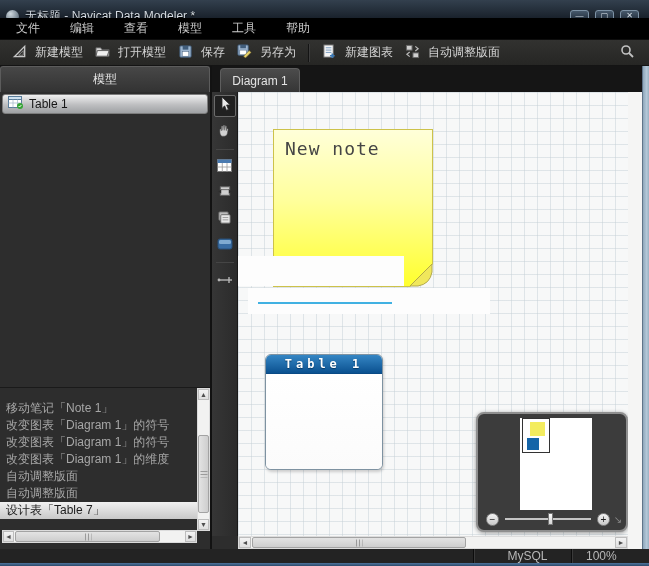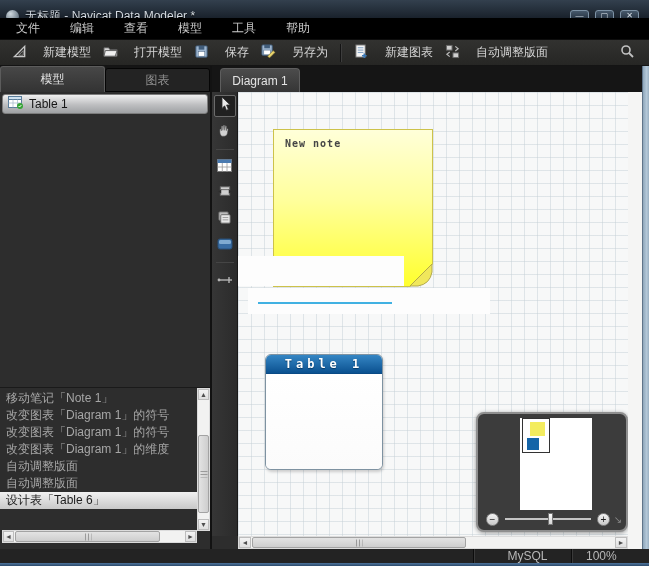--- a/index.html
+++ b/index.html
@@ -20,21 +20,21 @@
 
   
   .menubar { position:absolute; top:18px; left:0; width:649px; height:22px; background:#000000;
     display:flex; align-items:center; border-bottom:1px solid #0d0d0d; }
   .menu-item { color:#c9c9c9; font-size:12px; padding:3px 14px; margin-left:2px; }
 
   
   .toolbar { position:absolute; top:40px; left:0; width:649px; height:26px;
     background:linear-gradient(#323230,#262624); border-bottom:1px solid #141414;
     display:flex; align-items:center; padding:0 6px; }
-  .tb-btn { display:flex; align-items:center; gap:16px; color:#d4d4d4; font-size:12px;
+  .tb-btn { display:flex; align-items:center; gap:8px; color:#d4d4d4; font-size:12px;
     padding:2px 6px; border-radius:2px; }
   .tb-sep { width:2px; height:18px; margin:0 6px;
     border-left:1px solid #141414; border-right:1px solid #3d3d3d; }
   .tb-search { margin-left:auto; padding-right:8px; }
 
   
   .leftpanel { position:absolute; top:66px; left:0; width:212px; height:483px;
     background:#2d2d2d; border-right:2px solid #121212; }
   .lp-tabs { position:absolute; top:0; left:0; width:100%; height:26px; background:#151515;
     display:flex; align-items:flex-end; }
@@ -43,21 +43,21 @@
     border-radius:3px 3px 0 0; }
   .lp-tab.active { background:linear-gradient(#474747,#333333); color:#e2e2e2;
     border:1px solid #5c5c5c; border-bottom:none; height:26px; }
   .lp-tree { position:absolute; top:26px; left:0; width:100%; height:295px; background:#2d2d2d; }
   .tree-item { position:absolute; top:2px; left:2px; right:2px; height:20px;
     background:linear-gradient(#f0f0f0,#bdbec0 55%,#9fa1a4); border:1px solid #7c7c7c;
     border-radius:3px; display:flex; align-items:center; gap:5px; padding:0 5px;
     color:#161616; font-size:12px; }
   .lp-history { position:absolute; top:321px; left:0; width:100%; height:143px;
     background:#2d2d2d; border-top:1px solid #1a1a1a; }
-  .hist-rows { position:absolute; top:2px; left:0; right:13px; }
+  .hist-rows { position:absolute; top:12px; left:0; right:13px; }
   .hist-row { height:17px; line-height:17px; padding-left:6px; color:#a6a6a6; font-size:12px;
     white-space:nowrap; overflow:hidden; }
   .hist-row.selected { background:linear-gradient(#f1f1f1,#c8c8c8); color:#1d1d1d; }
 
   
   .sb-v { position:absolute; width:13px; background:#f2f2f1; border:1px solid #dcdcdc; }
   .sb-h { position:absolute; height:13px; background:#f2f2f1; border:1px solid #dcdcdc; }
   .sb-btn { position:absolute; background:linear-gradient(#f4f4f4,#dfdfdf); border:1px solid #bdbdbd;
     color:#4f4f4f; font-size:7px; display:flex; align-items:center; justify-content:center; }
   .sb-thumb { position:absolute; background:linear-gradient(90deg,#e3e3e3,#cecece);
@@ -92,21 +92,21 @@
       linear-gradient(to bottom, rgba(198,208,215,.5) 1px, transparent 1px);
     background-size:13px 13px; overflow:hidden; }
 
   
   .note { position:absolute; left:35px; top:37px; width:160px; height:158px; z-index:2; }
   .note-body { position:absolute; inset:0;
     background:linear-gradient(180deg,#ffffd9 0%,#ffff9c 45%,#ffff2d 100%);
     border:1px solid #cdc24a;
     clip-path:polygon(0 0,100% 0,100% calc(100% - 23px),calc(100% - 23px) 100%,0 100%); }
   .note-text { position:absolute; top:9px; left:12px; font-family:"DejaVu Sans Mono",monospace;
-    font-size:10px; color:#454545; letter-spacing:1px;font-weight:bold; }
+    font-size:18px; color:#454545; letter-spacing:1px; }
   .note-fold { position:absolute; right:0; bottom:0; width:24px; height:24px; }
 
   
   .patch { position:absolute; background:#fdfdfd; z-index:3; }
   .patch-line { position:absolute; height:2px; background:#41b1e2; z-index:4; }
 
   
   .tbl { position:absolute; left:27px; top:262px; width:118px; height:116px; z-index:2;
     border:1px solid #7e92a1; border-radius:6px; overflow:hidden; background:#fff;
     box-shadow:1px 2px 3px rgba(0,0,0,.18); }
@@ -226,21 +226,20 @@
     </div>
     <div class="tb-search"><svg width="16" height="16" viewBox="0 0 16 16">
           <circle cx="7" cy="7" r="4" fill="none" stroke="#c2c2c2" stroke-width="1.6"></circle>
           <path d="M10 10 L14 14" stroke="#c2c2c2" stroke-width="1.8"></path>
         </svg></div>
   </div>
 
   <div class="leftpanel">
     <div class="lp-tabs">
       <div class="lp-tab active">模型</div>
-      <div class="lp-tab">图表</div>
     </div>
     <div class="lp-tree">
       <div class="tree-item">
         <span><svg width="16" height="13" viewBox="0 0 16 13">
               <rect x="0.5" y="0.5" width="13" height="11" fill="#fff" stroke="#5a7d9a"></rect>
               <rect x="0.5" y="0.5" width="13" height="3" fill="#cfe2f0" stroke="#5a7d9a"></rect>
               <path d="M0.5 7 h13 M5 3.5 v8 M9.5 3.5 v8" stroke="#9db4c6" stroke-width=".7"></path>
               <circle cx="12" cy="10" r="3" fill="#35a435"></circle>
               <path d="M10.6 10 l1 1 l1.8 -2" stroke="#fff" stroke-width=".9" fill="none"></path>
             </svg></span>
@@ -248,21 +247,21 @@
       </div>
     </div>
     <div class="lp-history">
       <div class="hist-rows">
         <div class="hist-row">移动笔记「Note 1」</div>
         <div class="hist-row">改变图表「Diagram 1」的符号</div>
         <div class="hist-row">改变图表「Diagram 1」的符号</div>
         <div class="hist-row">改变图表「Diagram 1」的维度</div>
         <div class="hist-row">自动调整版面</div>
         <div class="hist-row">自动调整版面</div>
-        <div class="hist-row selected">设计表「Table 6」</div>
+        <div class="hist-row selected">设计表「Table 7」</div>
       </div>
 
       <div class="sb-v" style="top:0; right:0; height:143px;">
         <div class="sb-btn" style="top:0; left:0; width:11px; height:11px;">▲</div>
         <div class="sb-thumb" style="top:46px; left:0; width:11px; height:78px;">
             <div class="grip"></div>
           </div>
         <div class="sb-btn" style="bottom:0; left:0; width:11px; height:11px;">▼</div>
       </div>
     </div>

